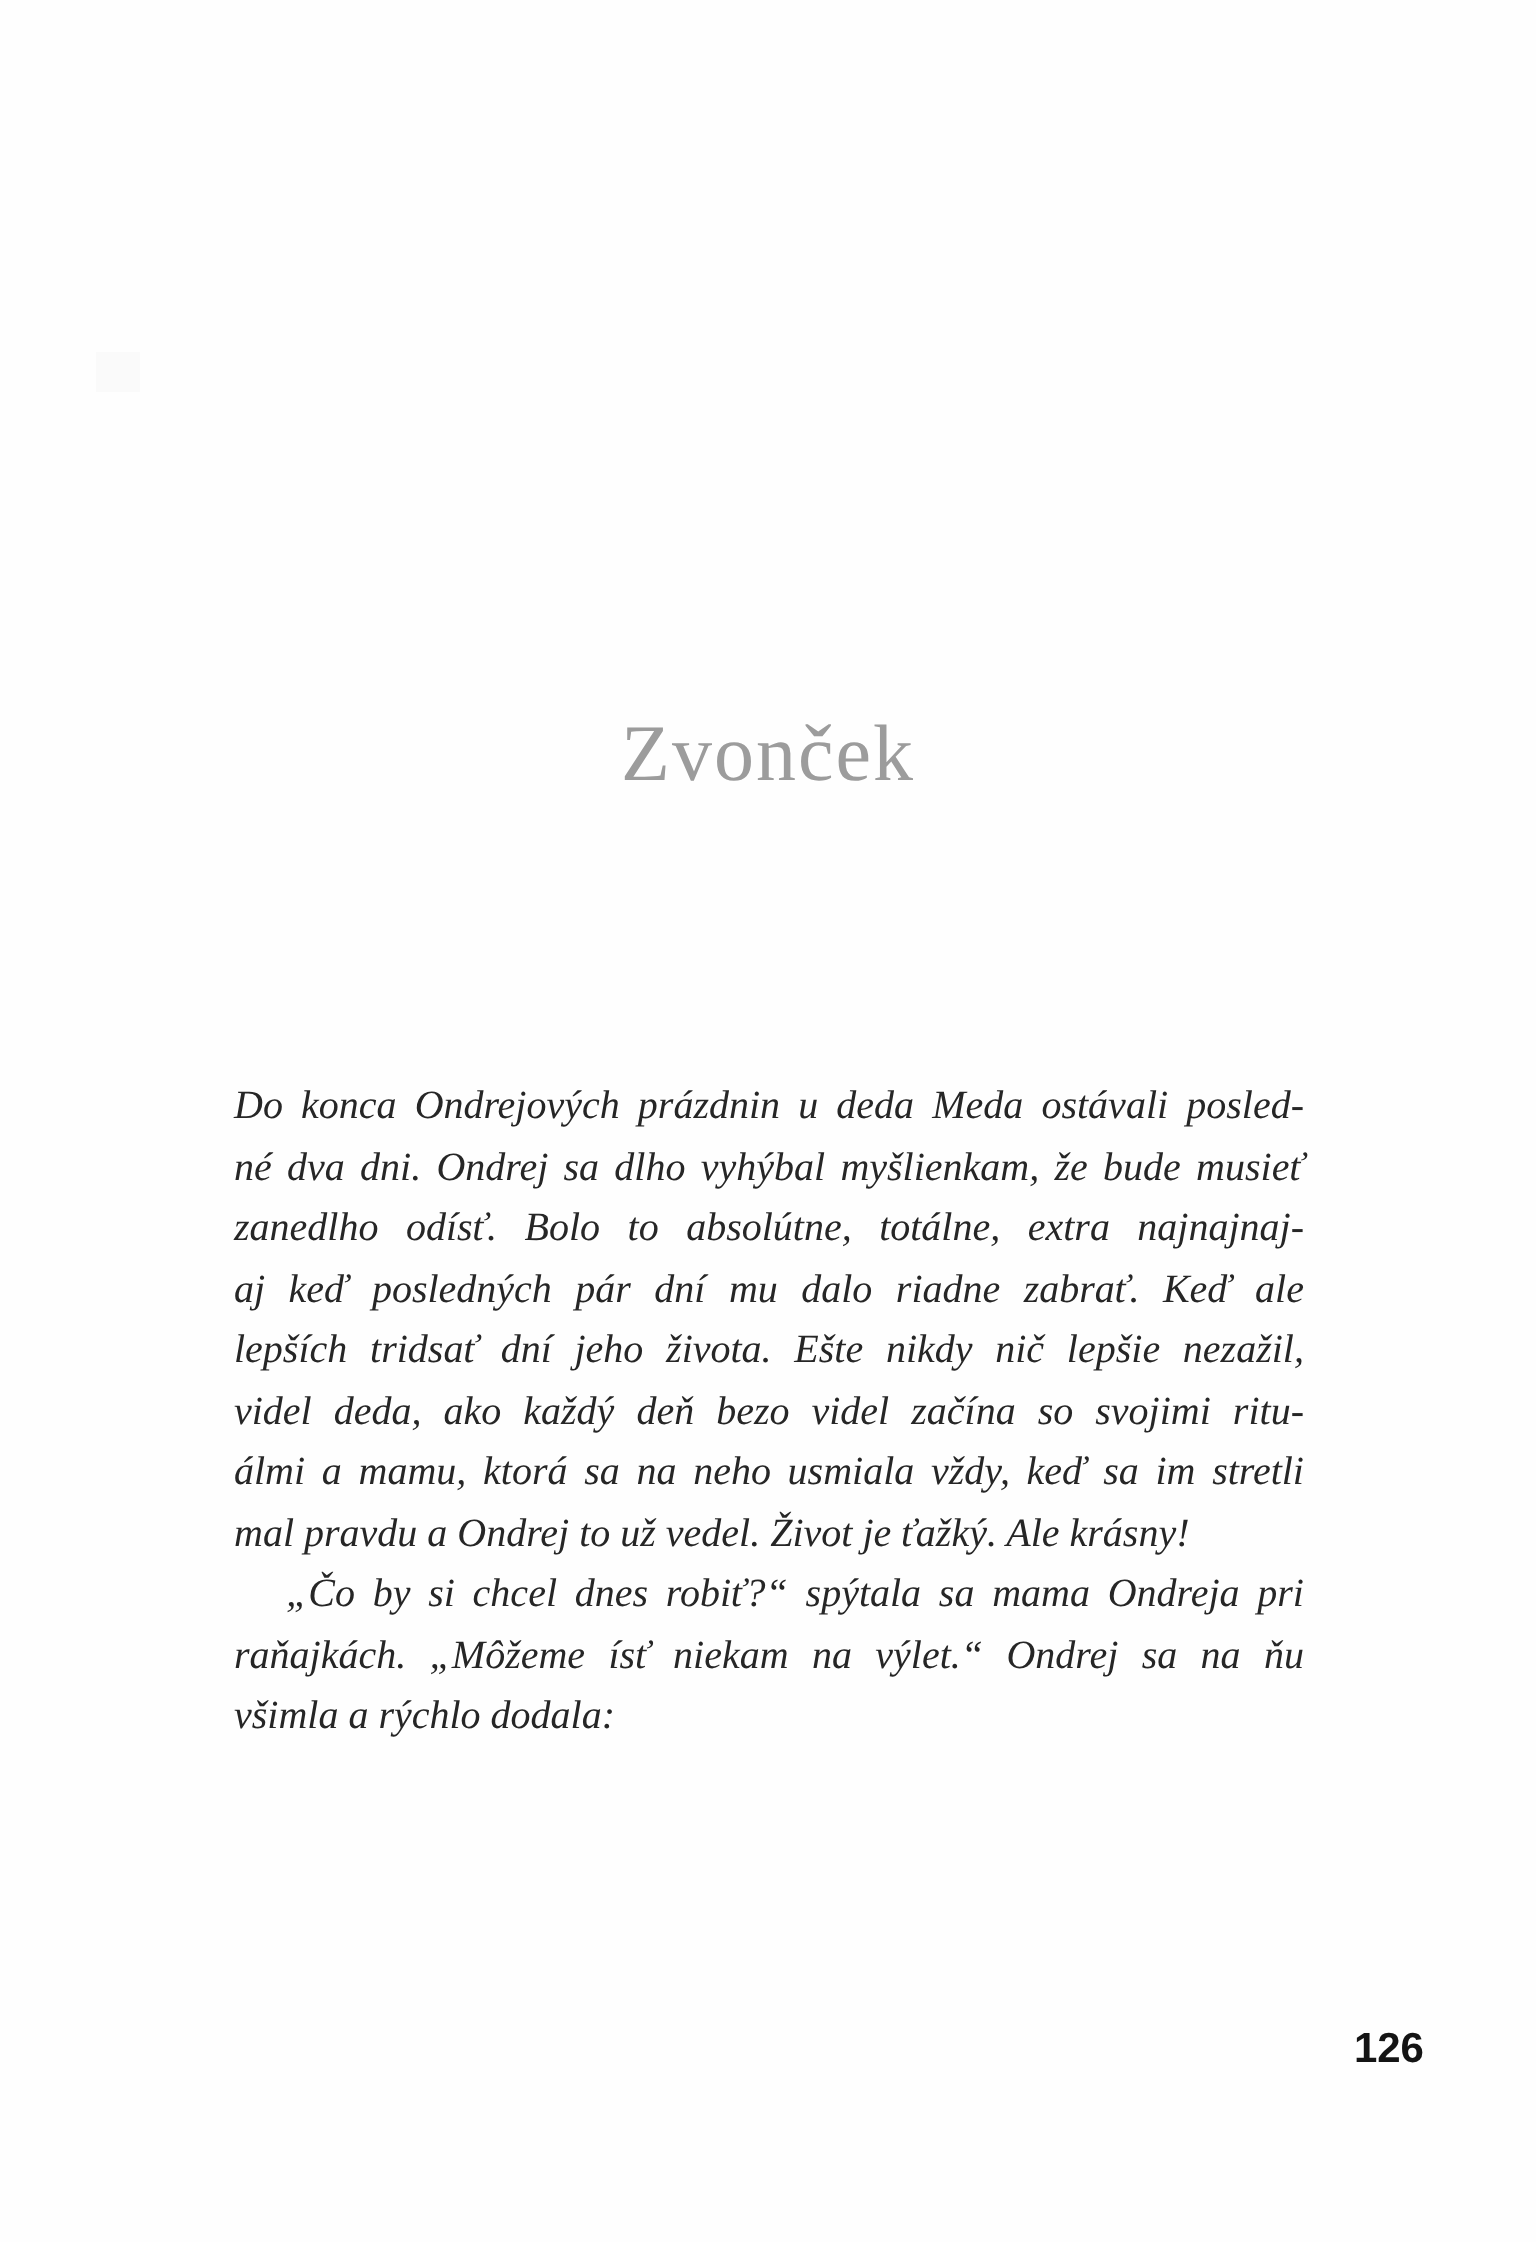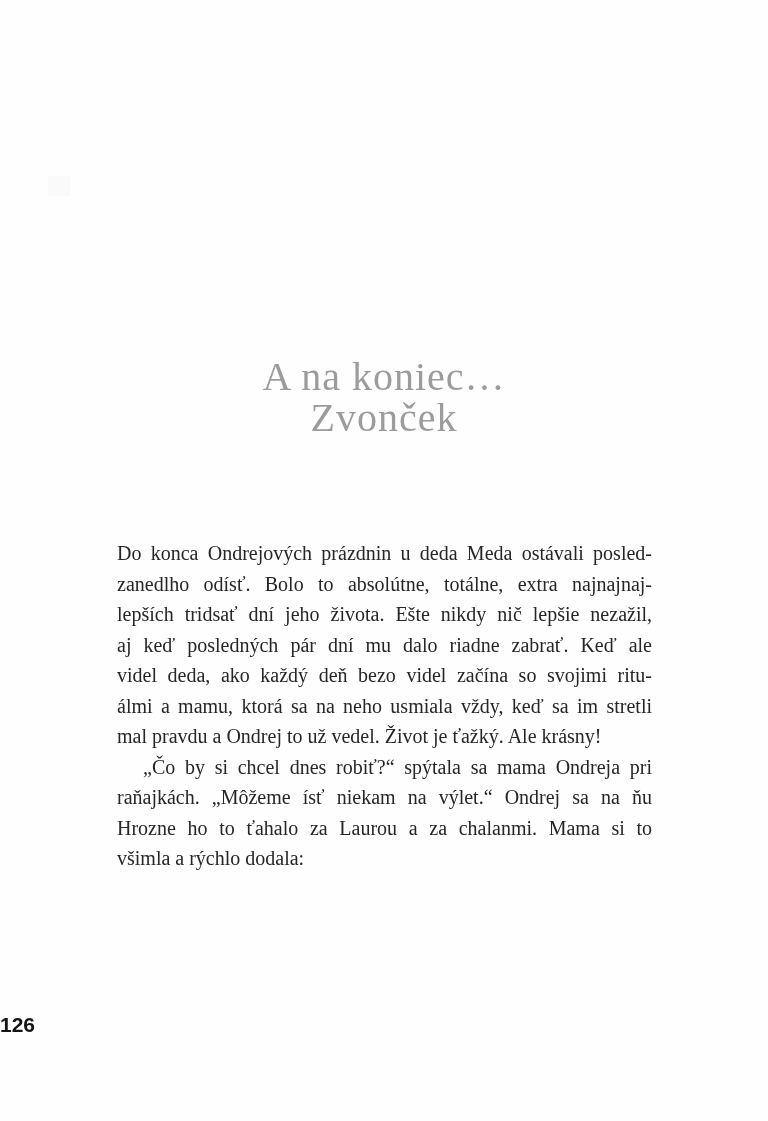--- a/index.html
+++ b/index.html
@@ -55,65 +55,65 @@
     font-family: "Liberation Serif", serif;
     font-size: 20px;
     line-height: 30.5px;
   }
   .para { margin: 0; }
   .line {
     white-space: nowrap;
     text-align: justify;
     text-align-last: justify;
     height: 30.5px;
+    font-style: italic;
   }
   .line.last {
     text-align-last: left;
   }
   .line.indent {
     padding-left: 26px;
   }
   .page-number {
     position: absolute;
     top: 1013px;
     left: 0;
     width: 712px;
-    text-align: left;
+    text-align: right;
     color: var(--pagenum-color);
     font-family: "Liberation Sans", sans-serif;
     font-weight: bold;
     font-size: 21px;
     line-height: 24px;
   }
 </style>
 </head>
 <body>
 
 <div class="page">
 
   <div class="artifact"></div>
 
   <div class="chapter-title">
-    <div>A na koniec…</div>
     <div>Zvonček</div>
   </div>
 
   <div class="body-text" id="body-text">
       <div class="para">
         <div class="line">Do konca Ondrejových prázdnin u deda Meda ostávali posled-</div>
+        <div class="line">né dva dni. Ondrej sa dlho vyhýbal myšlienkam, že bude musieť</div>
         <div class="line">zanedlho odísť. Bolo to absolútne, totálne, extra najnajnaj-</div>
+        <div class="line">aj keď posledných pár dní mu dalo riadne zabrať. Keď ale</div>
         <div class="line">lepších tridsať dní jeho života. Ešte nikdy nič lepšie nezažil,</div>
-        <div class="line">aj keď posledných pár dní mu dalo riadne zabrať. Keď ale</div>
         <div class="line">videl deda, ako každý deň bezo videl začína so svojimi ritu-</div>
         <div class="line">álmi a mamu, ktorá sa na neho usmiala vždy, keď sa im stretli</div>
         <div class="line last">mal pravdu a Ondrej to už vedel. Život je ťažký. Ale krásny!</div>
       </div>
       <div class="para">
         <div class="line indent">„Čo by si chcel dnes robiť?“ spýtala sa mama Ondreja pri</div>
         <div class="line">raňajkách. „Môžeme ísť niekam na výlet.“ Ondrej sa na ňu</div>
-        <div class="line">Hrozne ho to ťahalo za Laurou a za chalanmi. Mama si to</div>
         <div class="line last">všimla a rýchlo dodala:</div>
       </div>
     </div>
 
   <div class="page-number">126</div>
 
 </div>
 
 </body></html>

